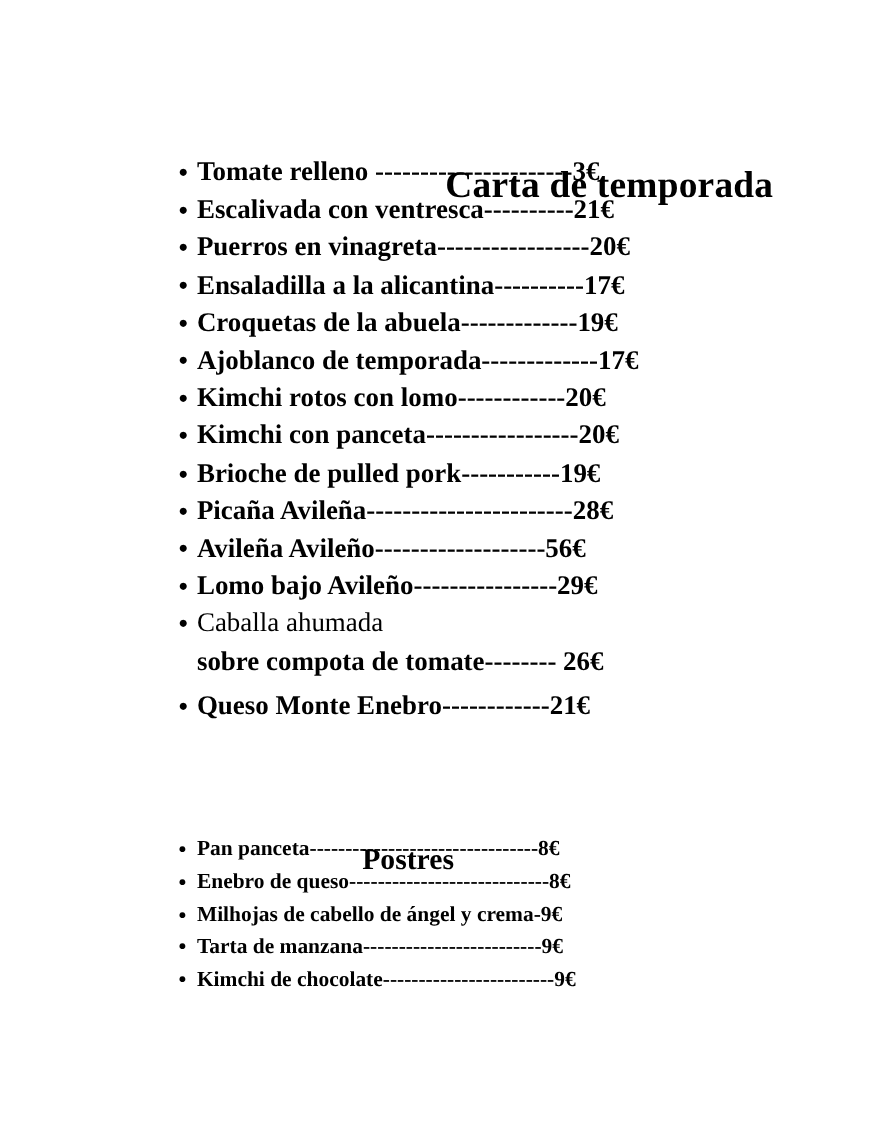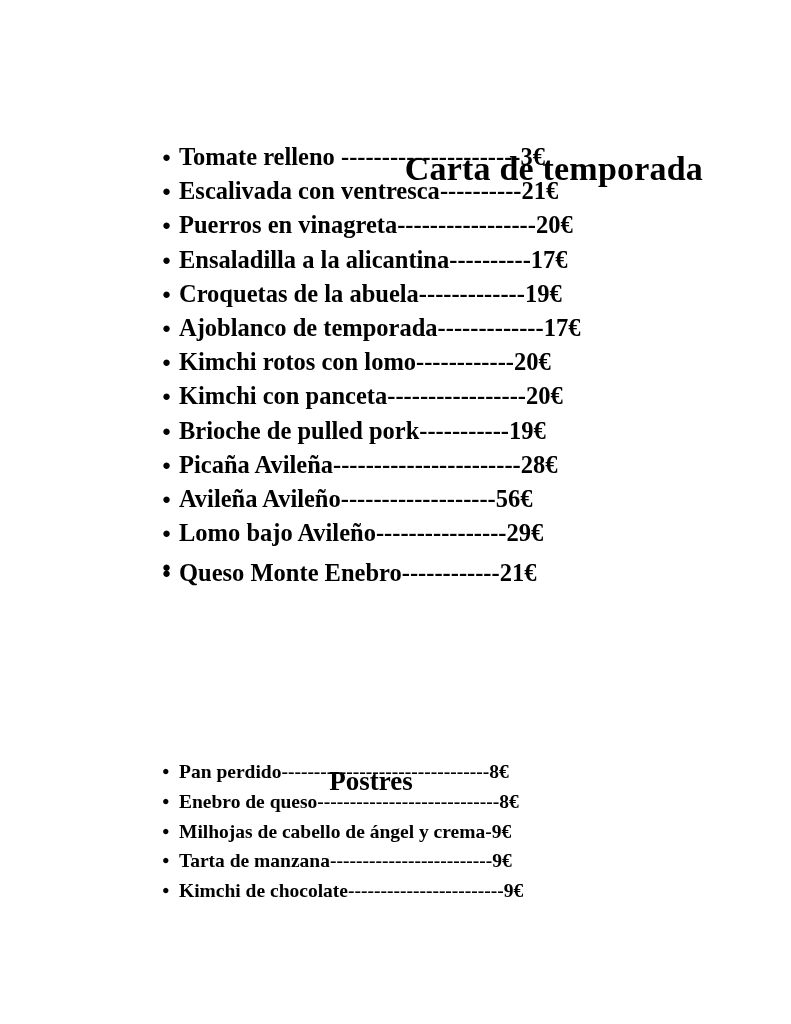--- a/index.html
+++ b/index.html
@@ -137,29 +137,29 @@
       <li class="menu-item"><span class="bullet">●</span><span class="item-text">Puerros en vinagreta</span><span class="leader">-----------------</span><span class="price">20€</span></li>
       <li class="menu-item"><span class="bullet">●</span><span class="item-text">Ensaladilla a la alicantina</span><span class="leader">----------</span><span class="price">17€</span></li>
       <li class="menu-item"><span class="bullet">●</span><span class="item-text">Croquetas de la abuela</span><span class="leader">-------------</span><span class="price">19€</span></li>
       <li class="menu-item"><span class="bullet">●</span><span class="item-text">Ajoblanco de temporada</span><span class="leader">-------------</span><span class="price">17€</span></li>
       <li class="menu-item"><span class="bullet">●</span><span class="item-text">Kimchi rotos con lomo</span><span class="leader">------------</span><span class="price">20€</span></li>
       <li class="menu-item"><span class="bullet">●</span><span class="item-text">Kimchi con panceta</span><span class="leader">-----------------</span><span class="price">20€</span></li>
       <li class="menu-item"><span class="bullet">●</span><span class="item-text">Brioche de pulled pork</span><span class="leader">-----------</span><span class="price">19€</span></li>
       <li class="menu-item"><span class="bullet">●</span><span class="item-text">Picaña Avileña</span><span class="leader">-----------------------</span><span class="price">28€</span></li>
       <li class="menu-item"><span class="bullet">●</span><span class="item-text">Avileña Avileño</span><span class="leader">-------------------</span><span class="price">56€</span></li>
       <li class="menu-item"><span class="bullet">●</span><span class="item-text">Lomo bajo Avileño</span><span class="leader">----------------</span><span class="price">29€</span></li>
-      <li class="menu-item two-line"><span class="bullet">●</span></li>
+      <li class="menu-item two-line"><span class="bullet">●</span><span>Caballa ahumada</span><span class="line2"><span class="item-text">sobre compota de tomate</span><span class="leader">-------- </span><span class="price">26€</span></span></li>
       <li class="menu-item gap-before"><span class="bullet">●</span><span class="item-text">Queso Monte Enebro</span><span class="leader">------------</span><span class="price">21€</span></li>
     </ul>
 
   <h2 class="section-title">
     <span class="title-inner">Postres</span>
   </h2>
 
   <ul class="menu-list" id="dessert-list">
-      <li class="menu-item"><span class="bullet">●</span><span class="item-text">Pan perdido</span><span class="leader">--------------------------------</span><span class="price">8€</span></li>
+      <li class="menu-item"><span class="bullet">●</span><span class="item-text">Pan panceta</span><span class="leader">--------------------------------</span><span class="price">8€</span></li>
       <li class="menu-item"><span class="bullet">●</span><span class="item-text">Enebro de queso</span><span class="leader">----------------------------</span><span class="price">8€</span></li>
       <li class="menu-item"><span class="bullet">●</span><span class="item-text">Milhojas de cabello de ángel y crema</span><span class="leader">-</span><span class="price">9€</span></li>
       <li class="menu-item"><span class="bullet">●</span><span class="item-text">Tarta de manzana</span><span class="leader">-------------------------</span><span class="price">9€</span></li>
       <li class="menu-item"><span class="bullet">●</span><span class="item-text">Kimchi de chocolate</span><span class="leader">------------------------</span><span class="price">9€</span></li>
     </ul>
 
 </div>
 
 </body></html>

